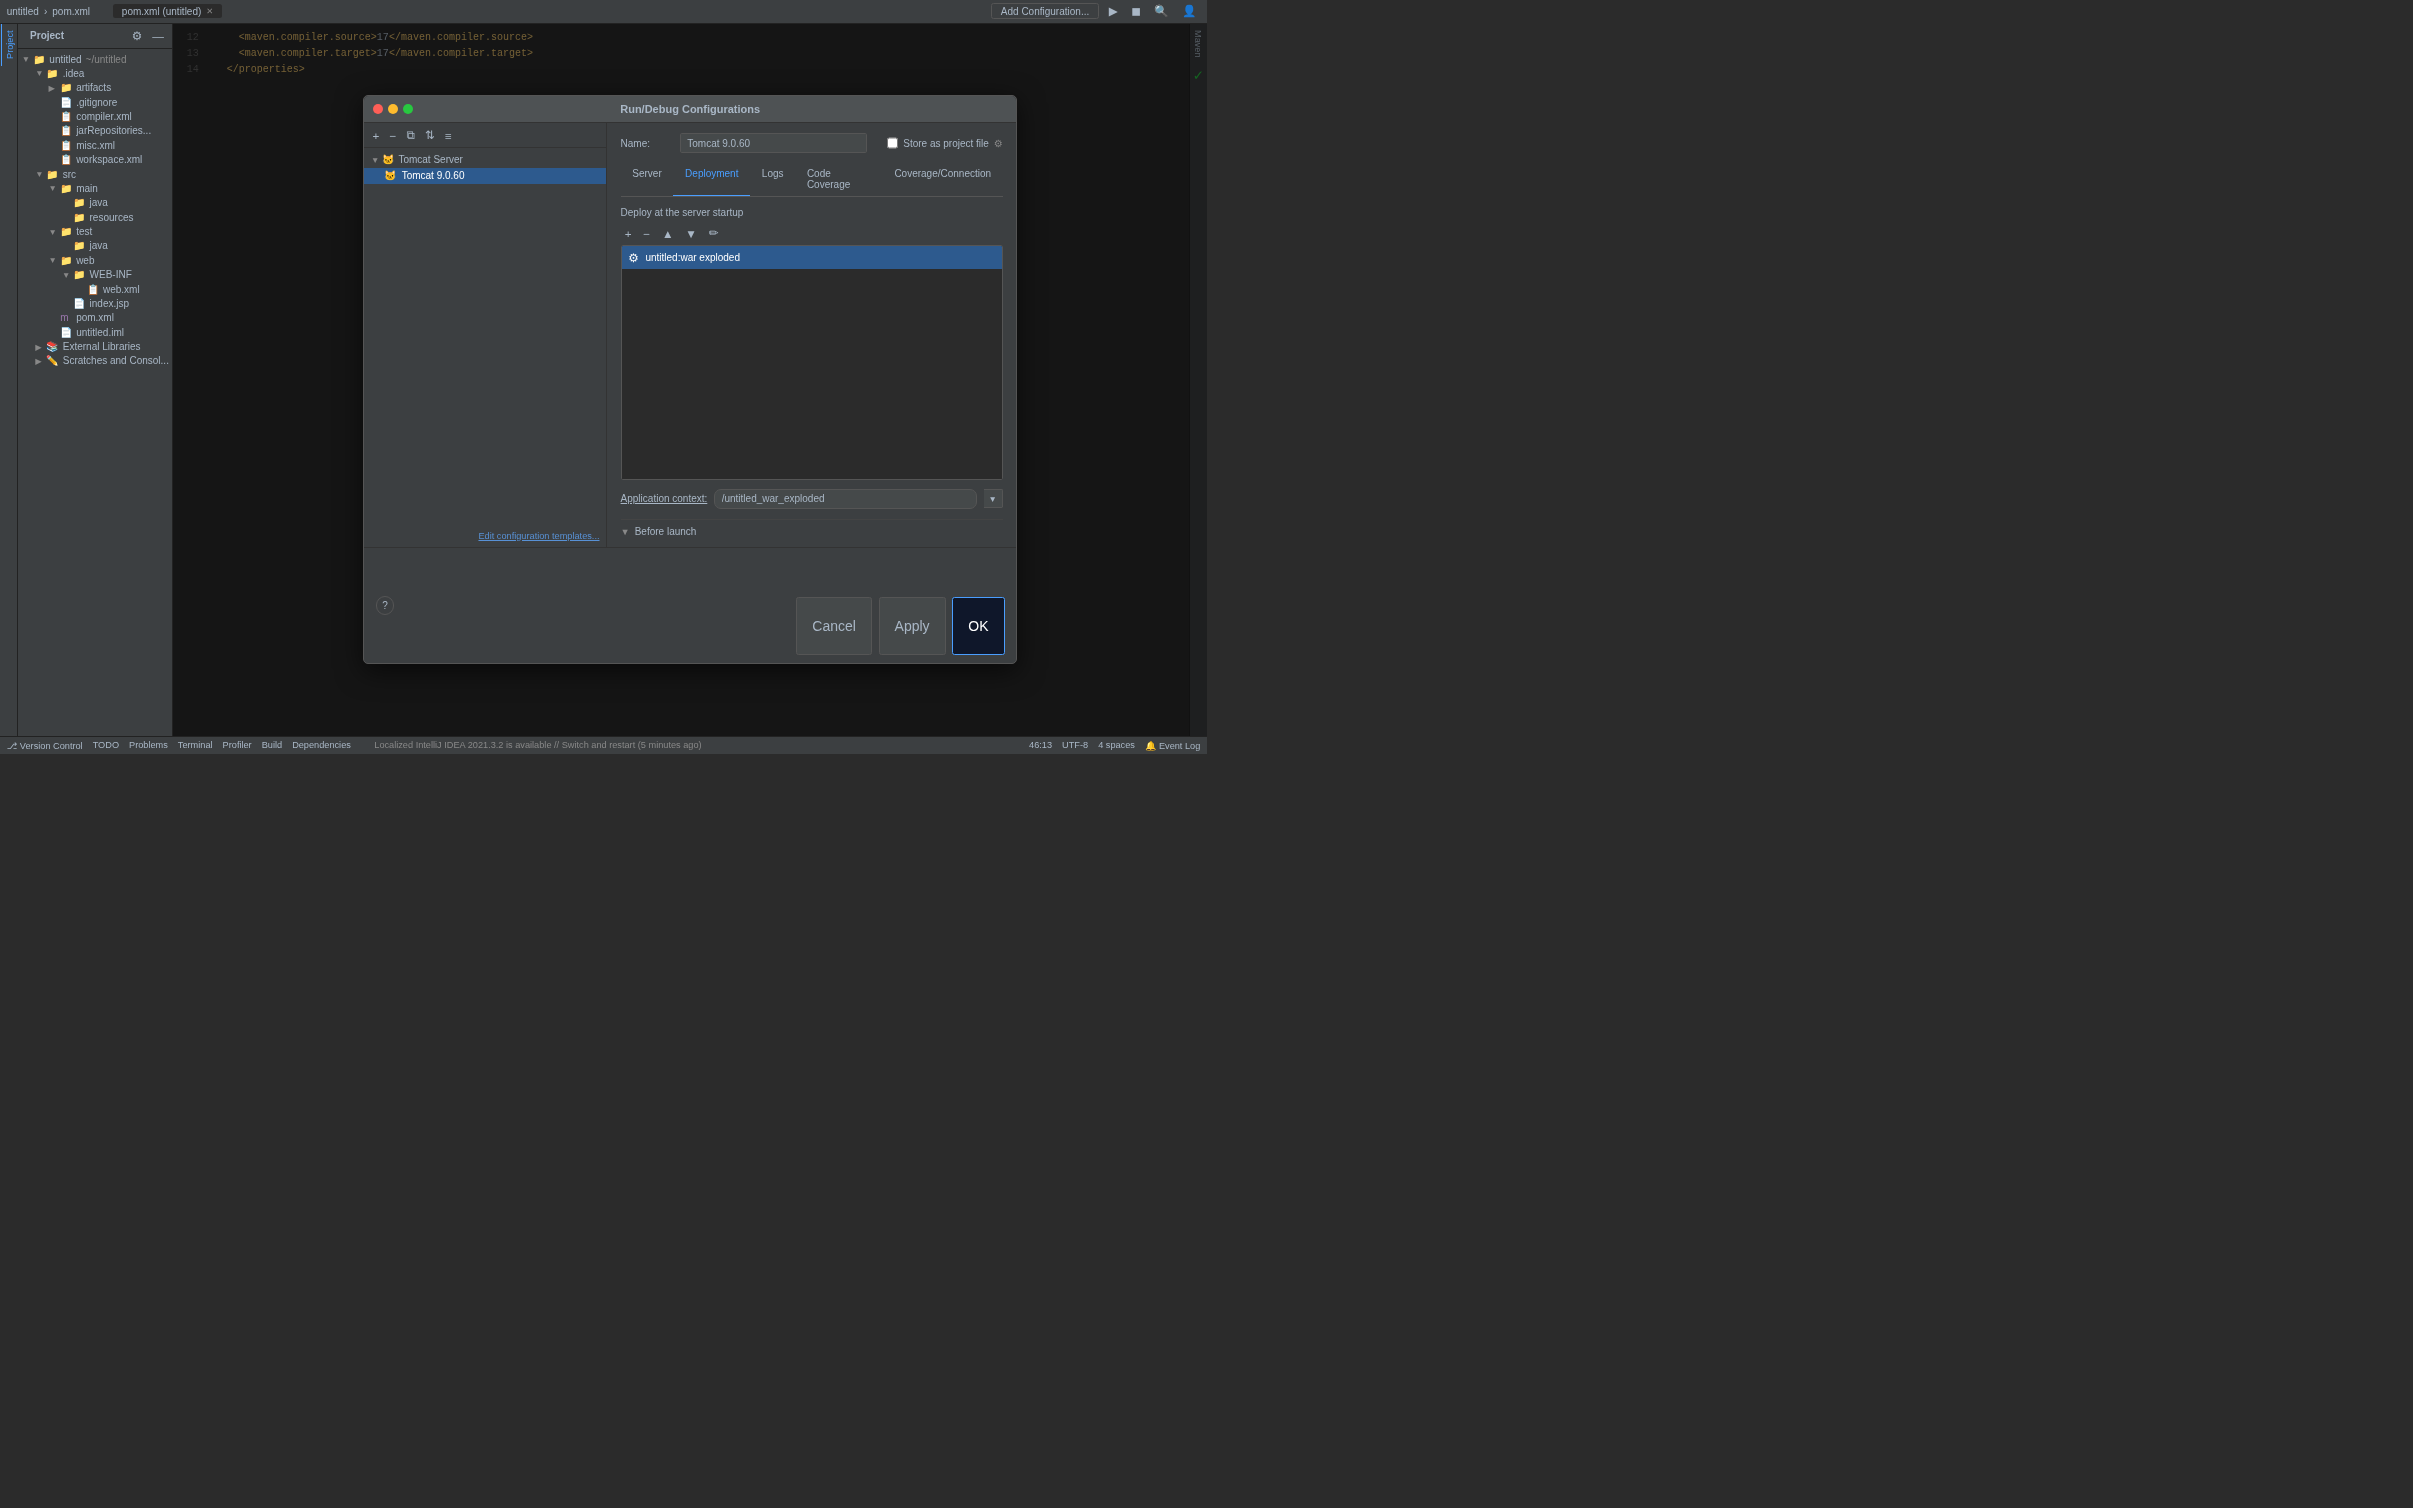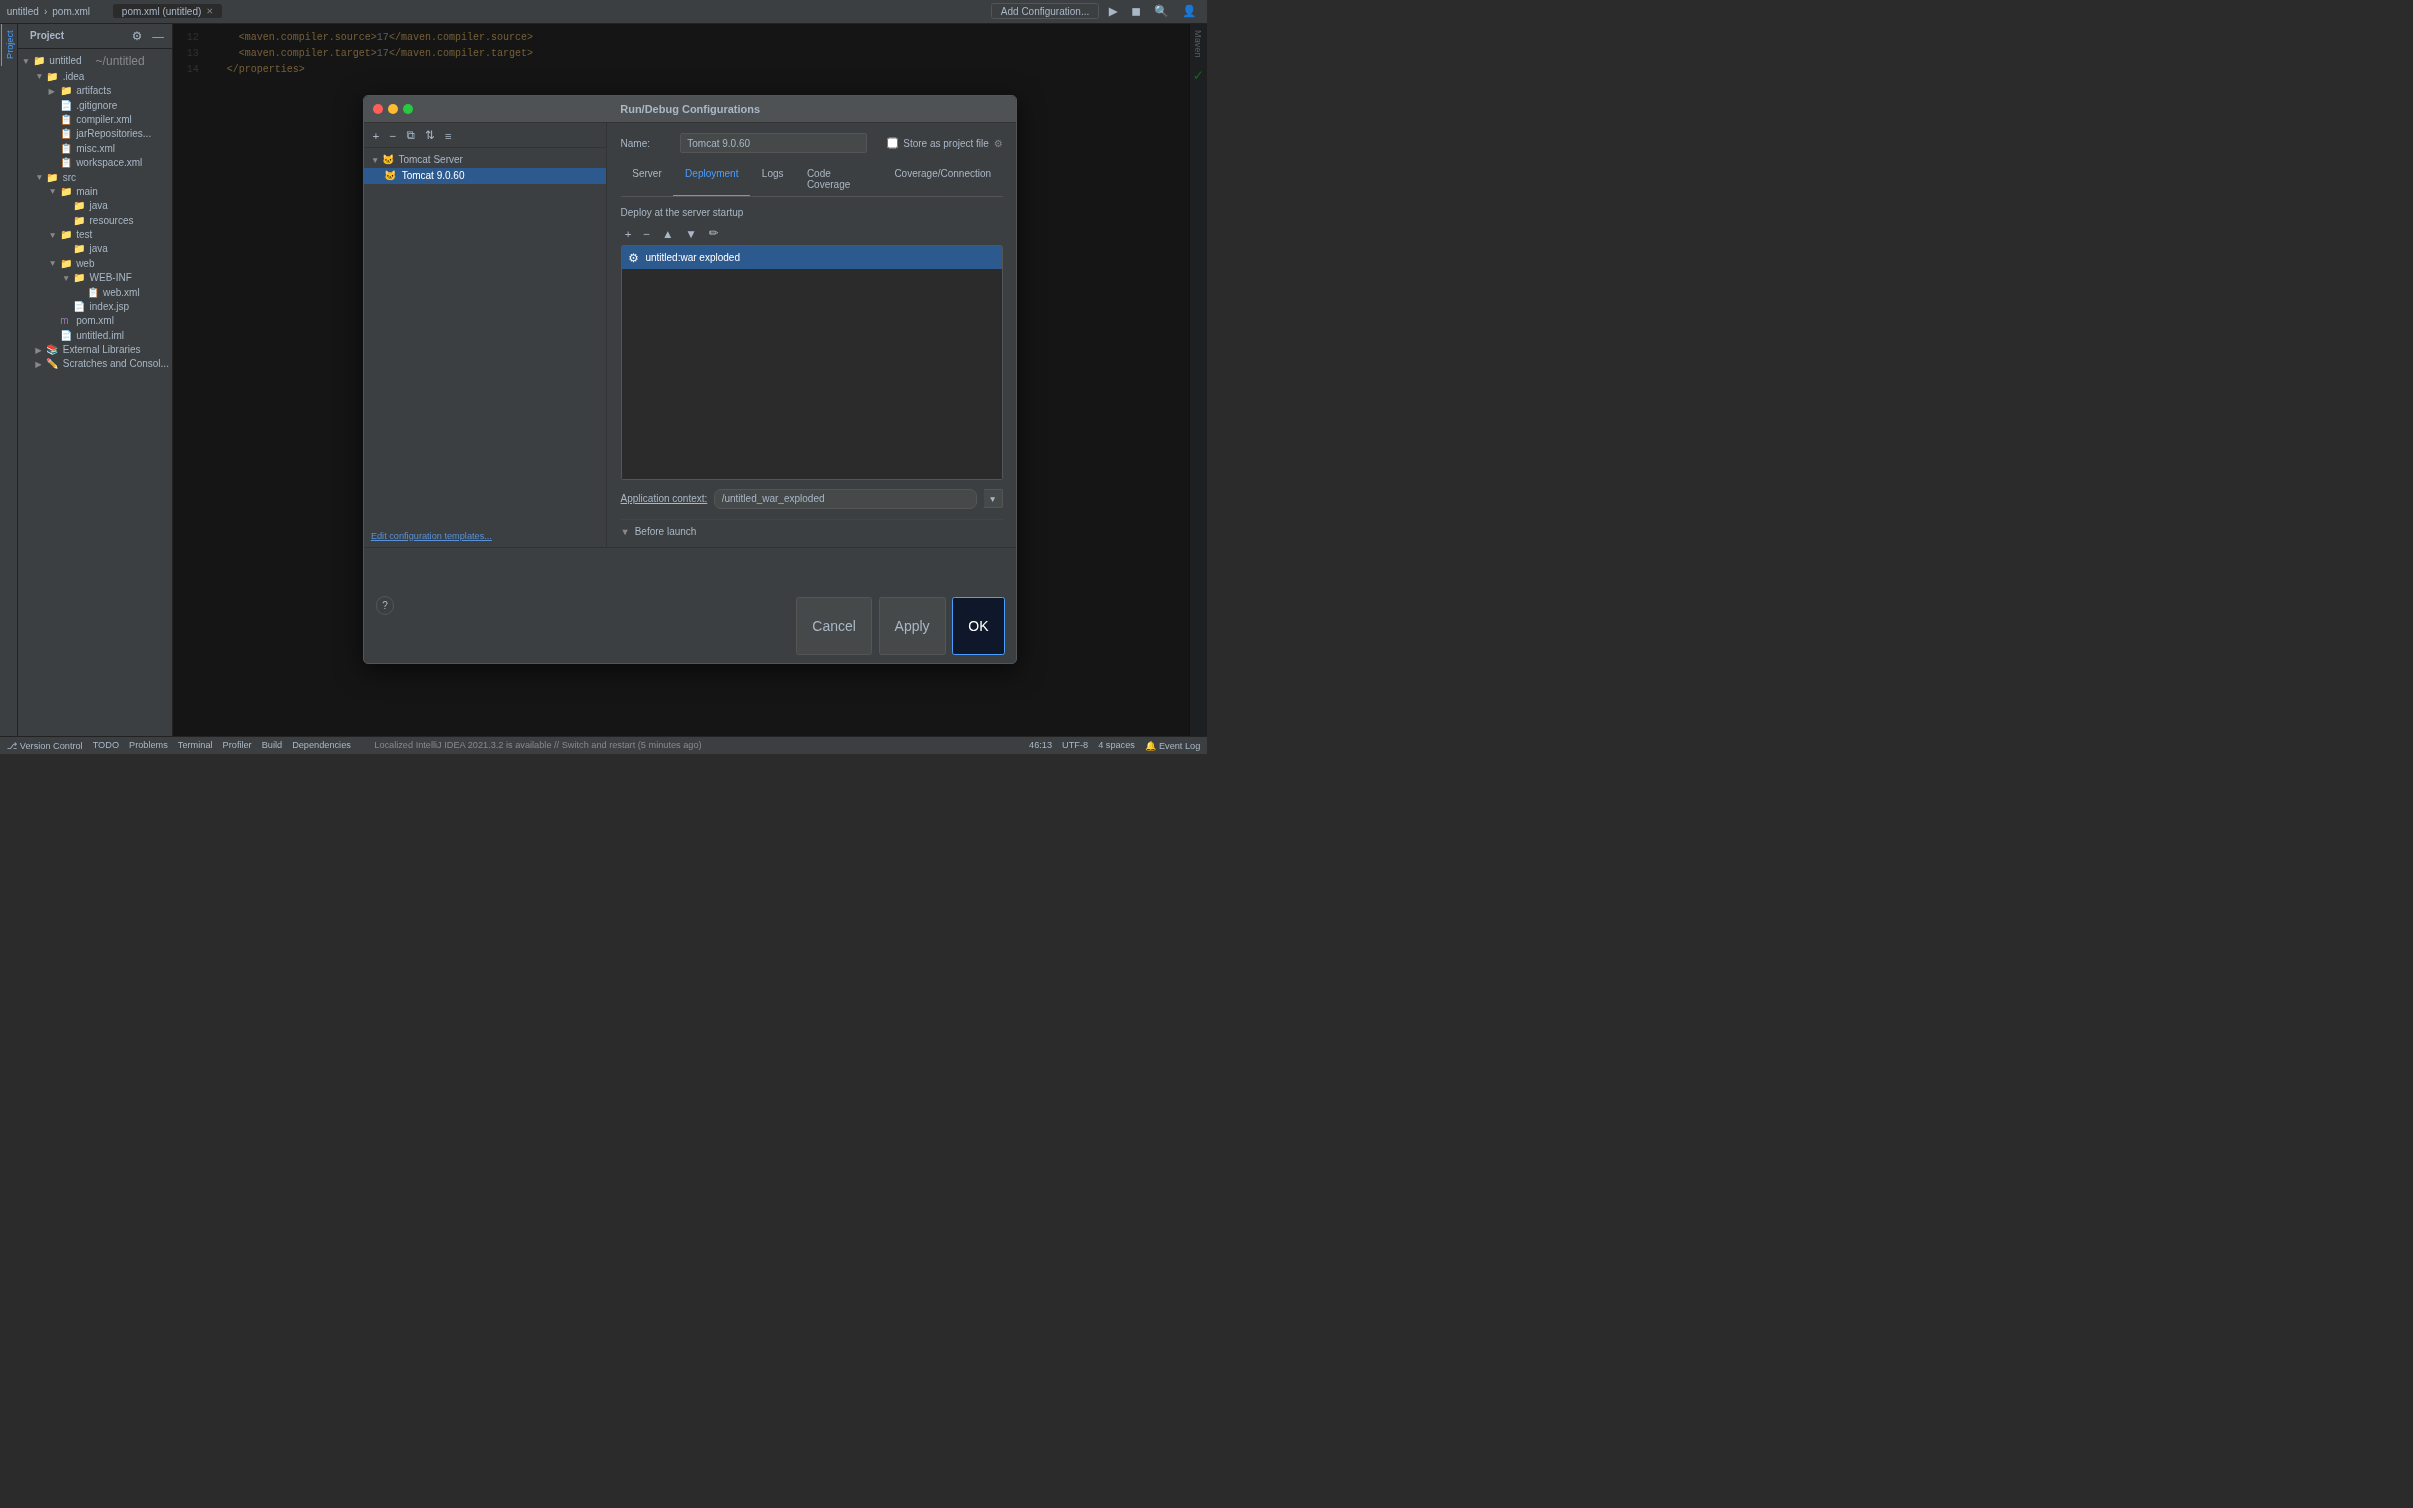--- a/index.html
+++ b/index.html
@@ -284,20 +284,21 @@
     }
     .config-item.selected { background: #2d5a8e; color: white; }
     .config-item-icon { margin-right: 5px; font-size: 10px; }
     .config-item-label { font-size: 10px; }
     .config-edit-link {
       padding: 6.7px;
       font-size: 9.2px;
       color: #5891d5;
       cursor: pointer;
       text-decoration: underline;
+      text-align: right;
     }
 
     
     .details-panel {
       flex: 1;
       display: flex;
       flex-direction: column;
       padding: 10px 13.4px;
     }
     .details-header {
@@ -550,21 +551,21 @@
       <span class="sidebar-title">Project</span>
       <span class="icon-btn">⚙</span>
       <span class="icon-btn">—</span>
     </div>
     <div class="sidebar-tree">
 
       <div class="tree-item">
         <span class="tree-arrow">▼</span>
         <span class="tree-icon">📁</span>
         <span class="tree-label">untitled</span>
-        <span style="font-size:12px;color:#888;margin-left:14px;">~/untitled</span>
+        <span style="font-size:10px;color:#888;margin-left:4px;">~/untitled</span>
       </div>
 
       <div class="tree-item">
         <span class="tree-indent"></span>
         <span class="tree-arrow">▼</span>
         <span class="tree-icon">📁</span>
         <span class="tree-label">.idea</span>
       </div>
 
       <div class="tree-item">

